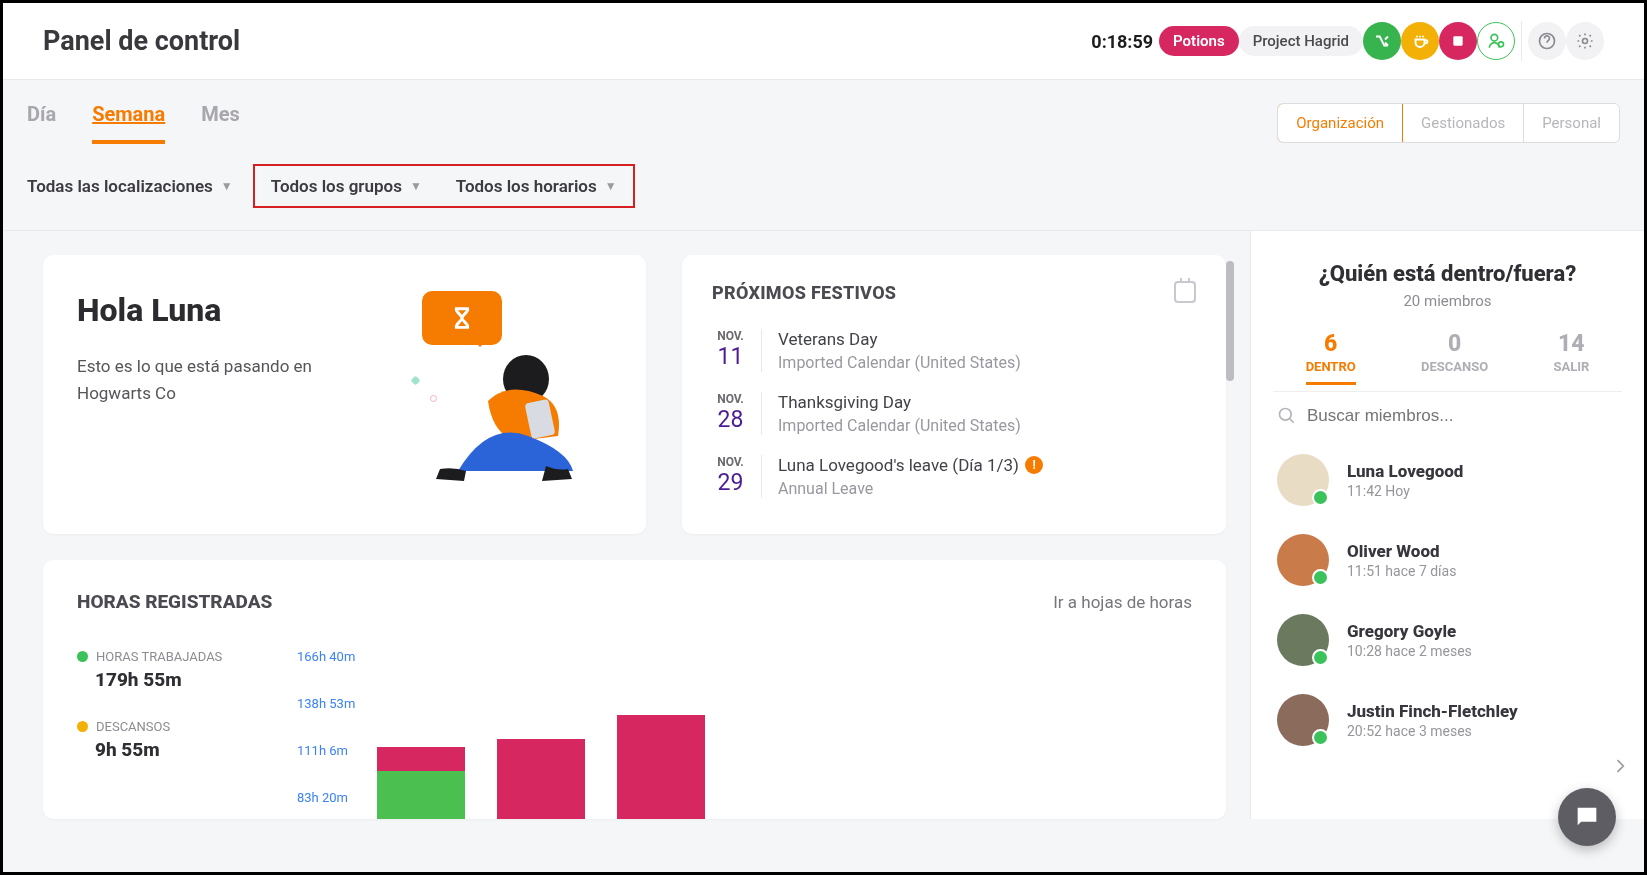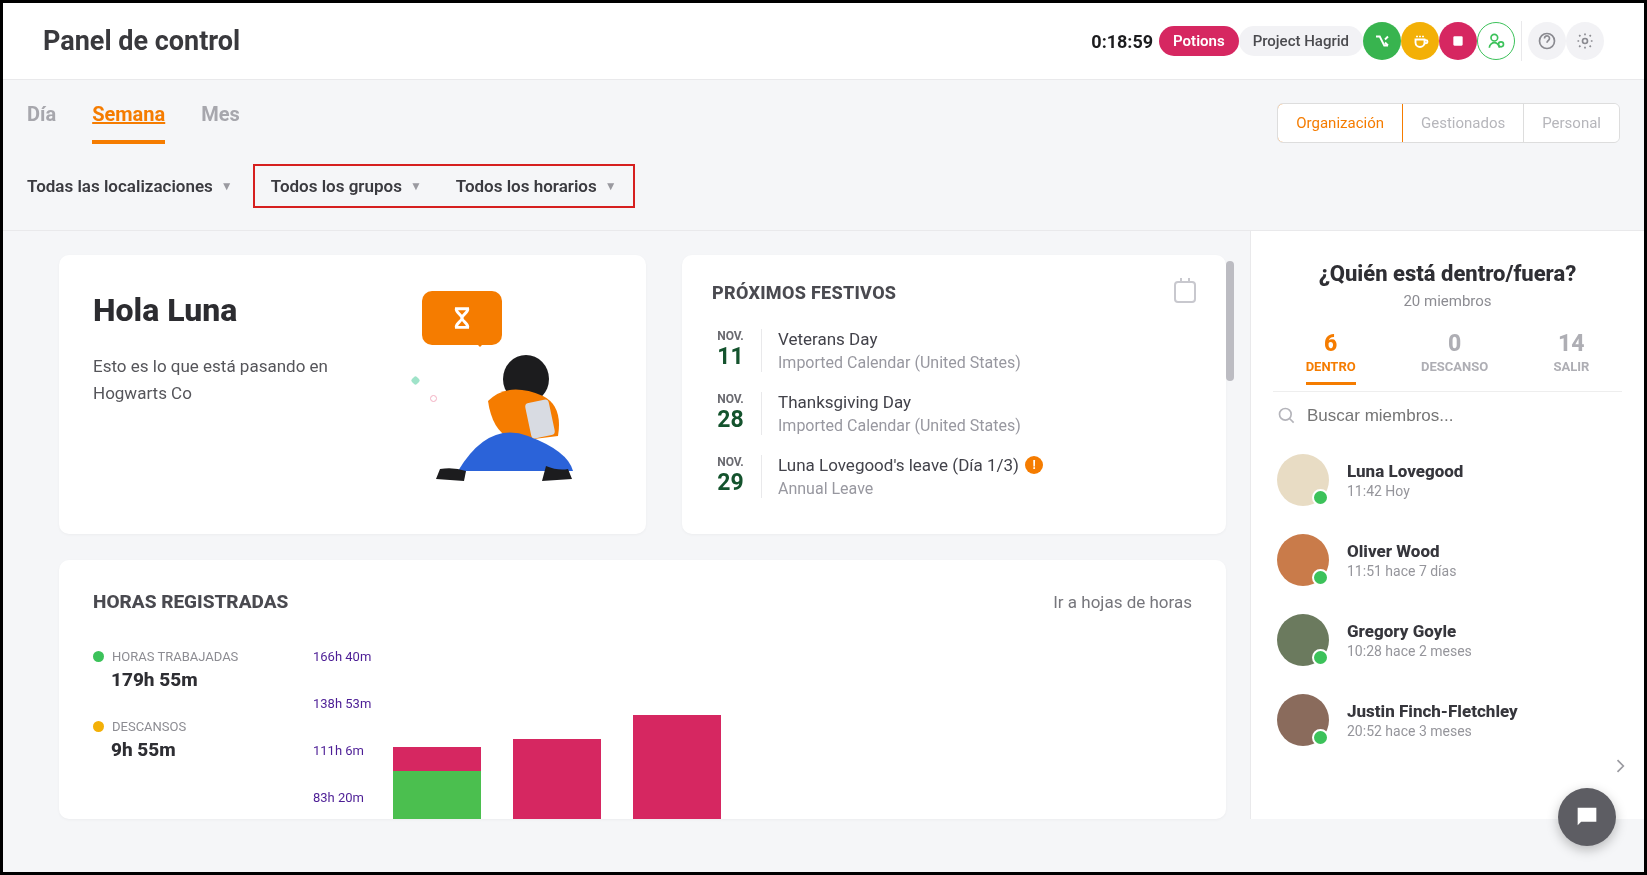--- a/index.html
+++ b/index.html
@@ -58,21 +58,21 @@
     display: flex;
     align-items: center;
     gap: 20px;
     padding: 20px 0 22px;
   }
   .filter { display: flex; align-items: center; gap: 8px; font-size: 17px; font-weight: 600; color: #3b3b40; cursor: pointer; }
   .filter .caret { color: #9a9aa0; font-size: 12px; }
   .red-box { border: 2px solid #d61f1f; padding: 10px 16px; display: flex; gap: 34px; }
 
   .main { display: flex; }
-  .left-col { flex: 1; padding: 24px 24px 0 56px; display: flex; flex-direction: column; gap: 26px; }
+  .left-col { flex: 1; padding: 24px 24px 0 40px; display: flex; flex-direction: column; gap: 26px; }
   .cards-row { display: flex; gap: 36px; }
   .card { background: #fff; border-radius: 10px; box-shadow: 0 1px 3px rgba(0,0,0,0.04); }
   .greeting-card { flex: 1; padding: 36px 34px 20px; display: flex; justify-content: space-between; }
   .greeting-card h2 { font-size: 32px; font-weight: 800; color: #2c2c30; margin-bottom: 24px; }
   .greeting-card p { font-size: 17px; color: #55555a; line-height: 1.6; max-width: 240px; }
   .illus { width: 200px; height: 190px; position: relative; }
   .speech { position: absolute; top: 0; left: 10px; width: 80px; height: 54px; background: #f57c00; border-radius: 10px; display: flex; align-items: center; justify-content: center; }
   .speech::after { content: ""; position: absolute; bottom: -10px; right: 14px; border: 8px solid transparent; border-top-color: #f57c00; }
   .person-body { position: absolute; bottom: 0; left: -14px; width: 210px; height: 130px; }
   .dot1 { position: absolute; left: 0; top: 86px; width: 7px; height: 7px; background: #9fe3c9; border-radius: 2px; transform: rotate(45deg);}
@@ -80,36 +80,36 @@
 
   .holidays-card { width: 544px; padding: 26px 30px; }
   .holidays-head { display: flex; justify-content: space-between; align-items: center; margin-bottom: 16px; }
   .holidays-head h3 { font-size: 18px; font-weight: 800; color: #4a4a50; letter-spacing: 0.3px; }
   .cal-icon { width: 22px; height: 22px; border: 2px solid #c8c8ce; border-radius: 4px; position: relative; }
   .cal-icon::before, .cal-icon::after { content: ""; position: absolute; top: -5px; width: 2px; height: 5px; background: #c8c8ce; }
   .cal-icon::before { left: 4px; } .cal-icon::after { right: 4px; }
   .holiday-item { display: flex; gap: 16px; padding: 10px 0; }
   .hdate { width: 50px; text-align: center; border-right: 1.5px solid #e9e9eb; padding-right: 12px; }
   .hdate .mon { font-size: 12px; font-weight: 700; color: #6a6a70; }
-  .hdate .day { font-size: 23px; font-weight: 700; color: #14532d; }
+  .hdate .day { font-size: 23px; font-weight: 400; color: #4c1d95; }
   .hdesc .title { font-size: 17px; color: #42424a; margin-bottom: 4px; display: flex; align-items: center; gap: 6px; }
   .hdesc .sub { font-size: 16px; color: #9898a0; }
   .warn { width: 18px; height: 18px; border-radius: 50%; background: #f57c00; color: #fff; font-size: 12px; font-weight: 700; display: inline-flex; align-items: center; justify-content: center; }
 
   .hours-card { padding: 30px 34px 0; }
   .hours-head { display: flex; justify-content: space-between; align-items: center; margin-bottom: 36px; }
   .hours-head h3 { font-size: 19px; font-weight: 800; color: #4a4a50; }
   .hours-link { font-size: 17px; color: #76767c; cursor: pointer; }
   .hours-body { display: flex; gap: 40px; }
   .legend { width: 180px; display: flex; flex-direction: column; gap: 28px; }
   .lg-item .lbl { font-size: 13px; color: #8c8c92; display: flex; align-items: center; gap: 8px; }
   .lg-item .val { font-size: 19px; font-weight: 800; color: #2e2e33; margin-top: 4px; margin-left: 18px;}
   .lg-dot { width: 11px; height: 11px; border-radius: 50%; }
   .chart-area { flex: 1; position: relative; height: 170px; }
-  .yaxis { position: absolute; left: 0; top: 0; font-size: 13px; color: #4c1d95; display: flex; flex-direction: column; gap: 32px; }
+  .yaxis { position: absolute; left: 0; top: 0; font-size: 13px; color: #3b82f6; display: flex; flex-direction: column; gap: 32px; }
   .bars { position: absolute; left: 80px; bottom: 0; display: flex; gap: 32px; align-items: flex-end; height: 160px; }
   .bar { width: 88px; background: #d62761; position: relative; }
   .bar .green { position: absolute; bottom: 0; left: 0; width: 100%; background: #4bbf4f; }
 
   .right-col { width: 394px; background: #fff; border-left: 1px solid #e9e9eb; padding: 30px 22px 0; }
   .who-title { text-align: center; font-size: 22px; font-weight: 800; color: #2f2f34; }
   .who-sub { text-align: center; font-size: 15px; color: #8c8c92; margin-top: 6px; margin-bottom: 20px; }
   .status-tabs { display: flex; justify-content: space-around; margin-bottom: 6px; }
   .st-tab { text-align: center; cursor: pointer; padding-bottom: 8px; }
   .st-tab .num { font-size: 23px; font-weight: 800; }

